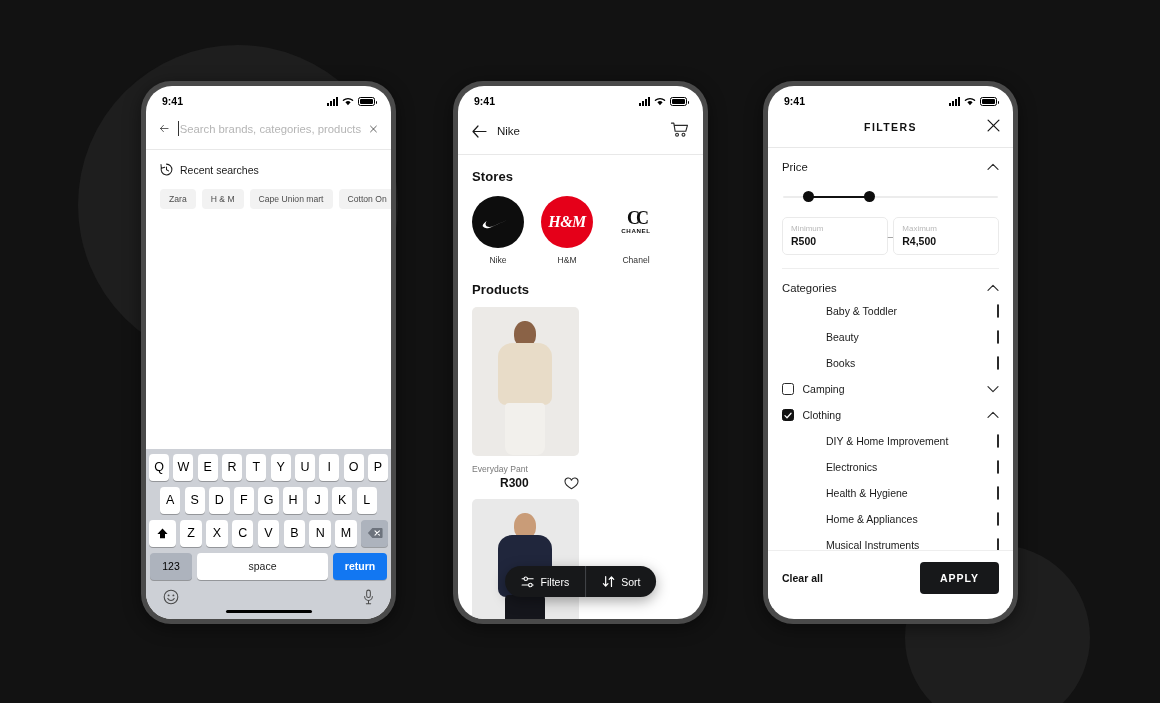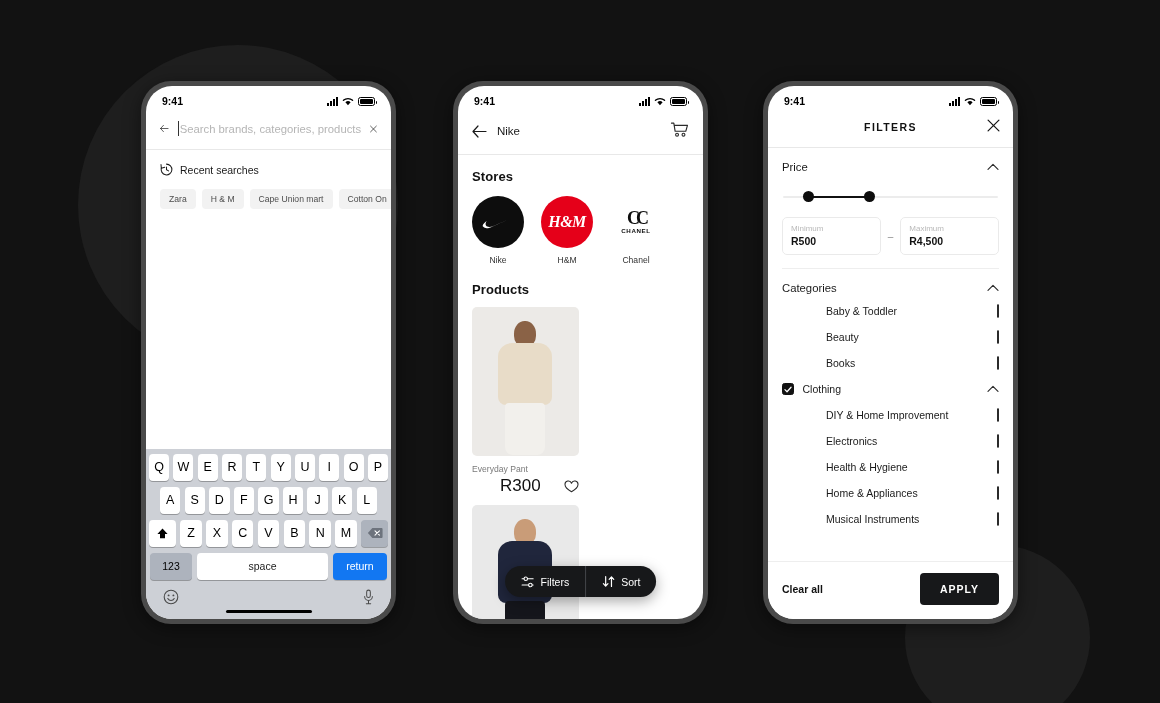--- a/index.html
+++ b/index.html
@@ -85,21 +85,21 @@
     font-size: 12.5px; color: #000;
     box-shadow: 0 1px 0 rgba(0,0,0,.28);
   }
   .kb-row.r2 { padding: 0 11px; }
   .kb-row.r3 { padding: 0 0px; }
   .key.wide { flex: 0 0 27px; background: #fff; }
   .key.gray { background: #adb3bd; box-shadow: 0 1px 0 rgba(0,0,0,.25); }
   .kb-row.r4 { gap: 5px; padding: 0 1px; }
   .key.num { flex: 0 0 42px; font-size: 10.5px; background: #adb3bd; }
   .key.space { flex: 1; font-size: 10.5px; color: #222; }
-  .key.return { flex: 0 0 54px; background: #1277f2; color: #fff; font-size: 10.5px; box-shadow: 0 1px 0 rgba(0,0,0,.2); }
+  .key.return { flex: 0 0 54px; background: #1277f2; color: #fff; font-size: 10.5px; box-shadow: 0 1px 0 rgba(0,0,0,.2); font-weight: bold; }
   .kb-bottom { display: flex; align-items: center; justify-content: space-between; padding: 3px 14px 2px 14px; }
   .home-ind { width: 86px; height: 3.5px; background: #000; border-radius: 2px; margin: 3px auto 6px auto; }
 
   
   .nav-bar {
     display: flex; align-items: center; gap: 10px;
     padding: 10px 14px 14px 14px;
     border-bottom: 1px solid #e8e8e8;
   }
   .nav-title { font-size: 11.5px; color: #1a1a1a; flex: 1; }
@@ -111,21 +111,21 @@
     display: flex; align-items: center; justify-content: center;
     overflow: hidden; position: relative;
   }
   .store-name { font-size: 8.6px; color: #333; margin-top: 7px; white-space: nowrap; }
 
   .products-grid { display: flex; gap: 9px; padding: 10px 14px 0 14px; flex-wrap: wrap; }
   .pcard { width: 107px; }
   .pimg { width: 107px; height: 149px; border-radius: 5px; overflow: hidden; position: relative; }
   .pname { font-size: 8.6px; color: #7a7a7a; margin-top: 8px; white-space: nowrap; overflow: hidden; }
   .prow { display: flex; align-items: center; justify-content: space-between; margin-top: 2px; }
-  .pprice { font-size: 17px; font-weight: normal; color: #111; padding-left: 28px; }
+  .pprice { font-size: 12px; font-weight: bold; color: #111; padding-left: 28px; }
 
   .fab {
     position: absolute; left: 50%; transform: translateX(-50%);
     bottom: 22px;
     background: #17181a; border-radius: 22px;
     display: flex; align-items: center; height: 31px;
     color: #fff; box-shadow: 0 4px 14px rgba(0,0,0,.35);
   }
   .fab-item { display: flex; align-items: center; gap: 6px; padding: 0 16px; font-size: 10.5px; }
   .fab-div { width: 1px; height: 31px; background: #44464a; }
@@ -141,38 +141,38 @@
   .filters-close { position: absolute; right: 13px; top: 7px; }
   .f-body { padding: 0 14px; }
   .f-sec-head {
     display: flex; align-items: center; justify-content: space-between;
     padding: 13px 0 0 0; font-size: 11.3px; color: #1a1a1a;
   }
   .slider { position: relative; height: 20px; margin: 14px 1px 0 1px; }
   .s-track { position: absolute; top: 9px; left: 0; right: 0; height: 1.6px; background: #ececec; border-radius: 2px; }
   .s-fill  { position: absolute; top: 9px; height: 2px; background: #111; }
   .s-handle { position: absolute; top: 4px; width: 11px; height: 11px; border-radius: 50%; background: #0d0d0d; }
-  .price-inputs { display: flex; align-items: center; gap: 7px; margin-top: 10px; }
+  .price-inputs { display: flex; align-items: center; margin-top: 10px; }
   .p-input { flex: 1; border: 1px solid #eaeaea; border-radius: 5px; padding: 6px 8px 7px 8px; }
   .p-lab { font-size: 8px; color: #b9b9b9; }
   .p-val { font-size: 10.5px; font-weight: bold; color: #111; margin-top: 2px; }
   .p-dash { color: #8d8d8d; font-size: 10px; }
   .f-divider { height: 1px; background: #eeeeee; margin: 13px 0 0 0; }
 
   .cat-row {
     display: flex; align-items: center; justify-content: space-between;
     height: 26px; font-size: 10.5px; color: #1a1a1a;
   }
   .cat-left { display: flex; align-items: center; gap: 9px; padding-left: 44px; }
   .cbox { width: 11.5px; height: 11.5px; border: 1.2px solid #2b2b2b; border-radius: 2.5px; flex: 0 0 11.5px; }
   .cbox.checked { background: #121212; border-color: #121212; display: flex; align-items: center; justify-content: center; }
   .cat-row.indent .cat-left { padding-left: 0; }
 
   .f-footer {
-    position: absolute; left: 0; right: 0; bottom: 0;
+    position: absolute; left: 0; right: 0; bottom: 11px;
     border-top: 1px solid #eeeeee;
     display: flex; align-items: center; justify-content: space-between;
     padding: 11px 14px 14px 14px;
     background: #fff;
   }
   .clear-all { font-size: 10.5px; font-weight: bold; color: #111; }
   .apply-btn {
     background: #17181a; color: #fff; border: none;
     font-family: "Liberation Sans", sans-serif;
     font-size: 10.5px; font-weight: bold; letter-spacing: 1px;
@@ -507,20 +507,31 @@
               <span><span class="cbox"></span></span>
             </div>
             <div class="cat-row">
               <div class="cat-left">
                 <span>Books</span>
               </div>
               <span><span class="cbox"></span></span>
             </div>
             <div class="cat-row indent">
               <div class="cat-left">
+                <span class="cbox"></span>
+                <span>Camping</span>
+              </div>
+              <span>
+                <svg width="12" height="8" viewBox="0 0 12 8">
+                  <path d="M1 1.7 L6 6.6 L11 1.7" stroke="#2b2b2b" stroke-width="1.15" fill="none" stroke-linecap="round" stroke-linejoin="round"></path>
+                </svg>
+              </span>
+            </div>
+            <div class="cat-row indent">
+              <div class="cat-left">
                 <span class="cbox checked">
                   <svg width="8" height="7" viewBox="0 0 9 8">
                     <path d="M1 4.2 L3.4 6.6 L8 1.4" stroke="#fff" stroke-width="1.4" fill="none" stroke-linecap="round" stroke-linejoin="round"></path>
                   </svg>
                 </span>
                 <span>Clothing</span>
               </div>
               <span>
                 <svg width="12" height="8" viewBox="0 0 12 8">
                   <path d="M1 6.3 L6 1.4 L11 6.3" stroke="#2b2b2b" stroke-width="1.15" fill="none" stroke-linecap="round" stroke-linejoin="round"></path>

